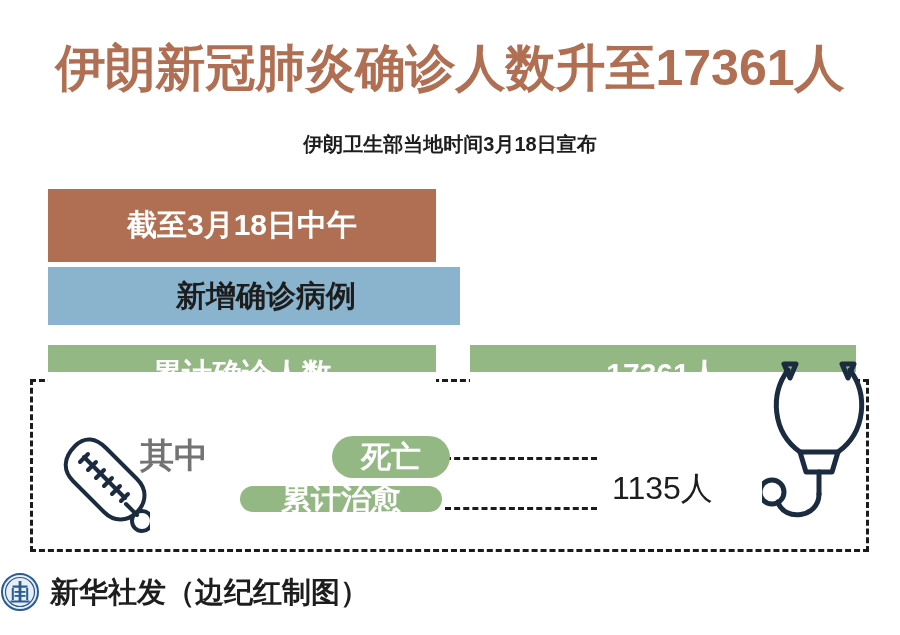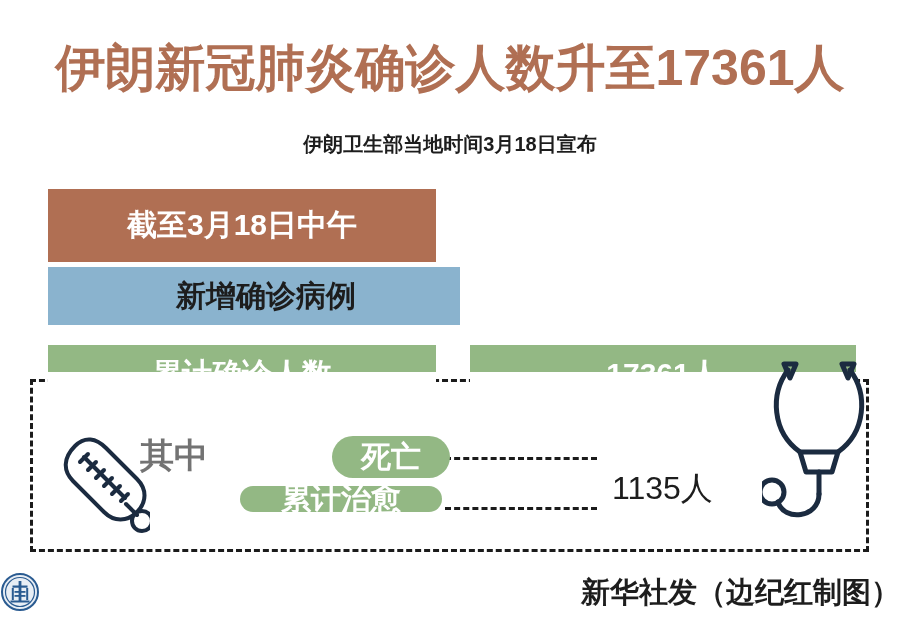--- a/index.html
+++ b/index.html
@@ -153,21 +153,21 @@
   }
 
   
   .footer {
     position: absolute;
     left: 0;
     top: 572px;
     width: 900px;
     display: flex;
     align-items: center;
-    justify-content: space-between;
+    justify-content: flex-start;
   }
   .footer-logo {
     width: 40px;
     height: 40px;
     margin-right: 10px;
     flex: 0 0 auto;
   }
   .footer-text {
     font-size: 29px;
     font-weight: bold;

